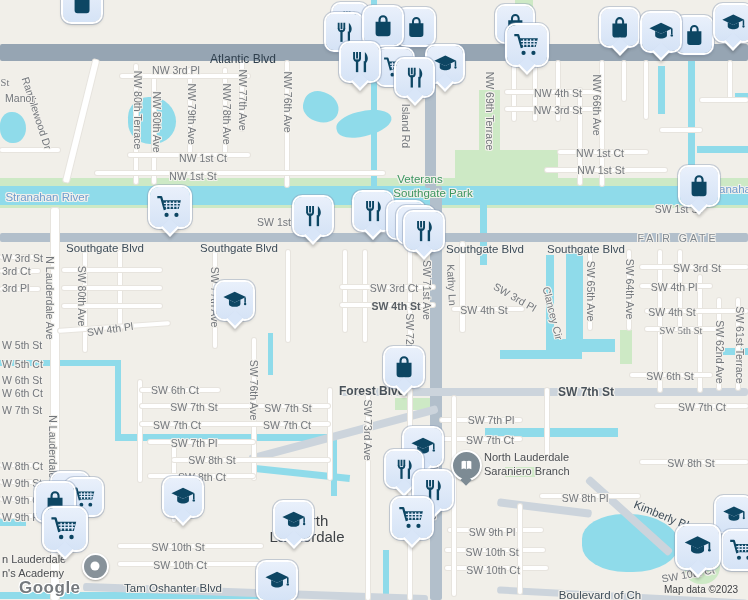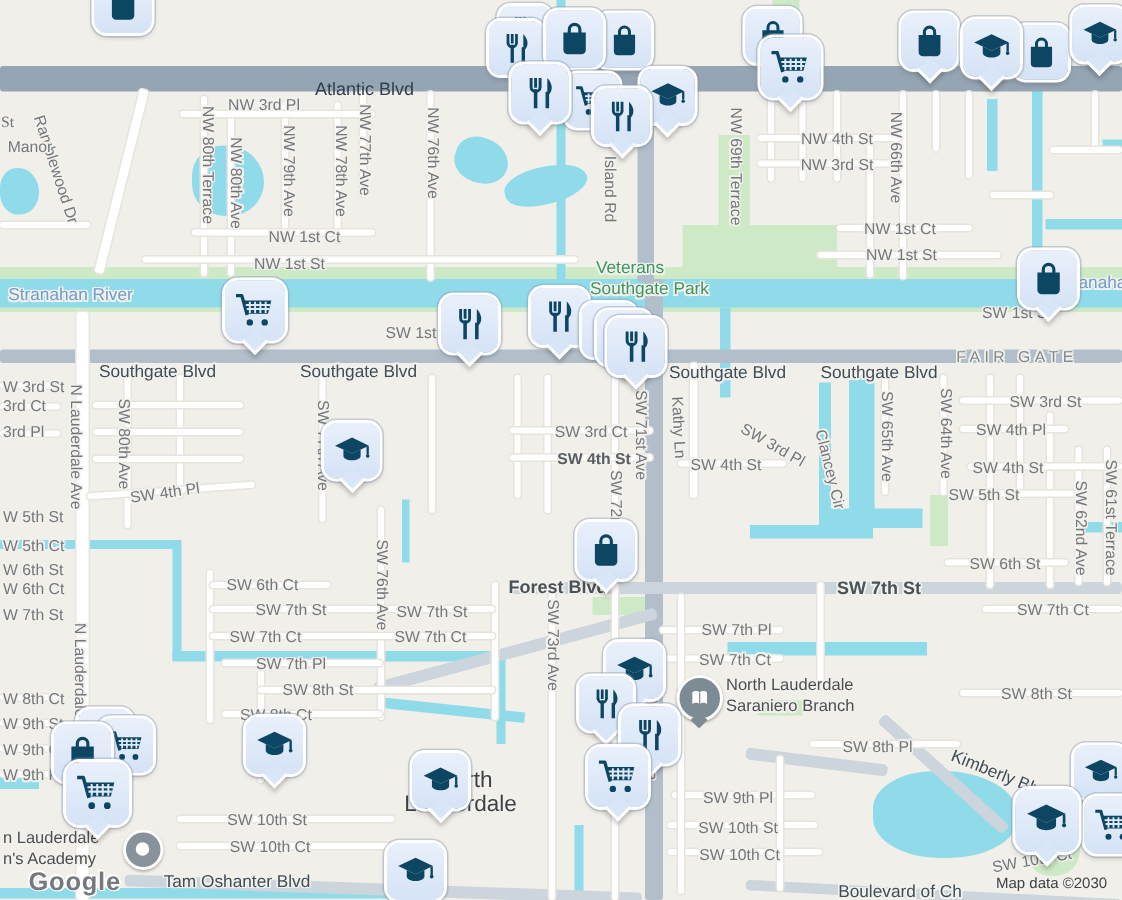--- a/index.html
+++ b/index.html
@@ -43,21 +43,21 @@
     letter-spacing:.5px;color:#767a7e;
     text-shadow:1px 0 0 #fff,-1px 0 0 #fff,0 1px 0 #fff,0 -1px 0 #fff,1px 1px 0 #fff,-1px -1px 0 #fff;}
   #attribution{position:absolute;left:664px;top:584px;z-index:30;font-size:10px;color:#3e4043;
     text-shadow:1px 0 0 #f3f1ec,-1px 0 0 #f3f1ec,0 1px 0 #f3f1ec,0 -1px 0 #f3f1ec;}
 </style>
 </head>
 <body>
 
 <div id="map">
   <div id="google-logo">Google</div>
-  <div id="attribution">Map data ©2030</div>
+  <div id="attribution">Map data ©2023</div>
 <div class="shape park" style="left: 0px; top: 178px; width: 748px; height: 30px;"></div>
     <div class="shape park" style="left: 479px; top: 90px; width: 21px; height: 96px;"></div>
     <div class="shape park" style="left: 455px; top: 150px; width: 103px; height: 36px;"></div>
     <div class="shape park" style="left: 515px; top: 0px; width: 18px; height: 11px;"></div>
     <div class="shape park" style="left: 620px; top: 330px; width: 12px; height: 34px;"></div>
     <div class="shape park" style="left: 684px; top: 548px; width: 36px; height: 36px; border-radius: 45% 55% 50% 48%;"></div>
     <div class="shape park" style="left: 395px; top: 398px; width: 42px; height: 12px;"></div>
     <div class="shape park" style="left: 505px; top: 467px; width: 30px; height: 10px;"></div>
     <div class="shape canal" style="left: 0px; top: 186px; width: 748px; height: 19px;"></div>
     <div class="shape canal" style="left: 371px; top: 0px; width: 6px; height: 186px;"></div>
@@ -226,21 +226,21 @@
     <div class="lbl" style="left: 697px; top: 268px; transform: translate(-50%, -50%);">SW 3rd St</div>
     <div class="lbl" style="left: 515px; top: 297px; transform: translate(-50%, -50%) rotate(30deg);">SW 3rd Pl</div>
     <div class="lbl" style="left: 553px; top: 313px; transform: translate(-50%, -50%) rotate(76deg);">Clancey Cir</div>
     <div class="lbl" style="left: 591px; top: 291px; transform: translate(-50%, -50%) rotate(90deg);">SW 65th Ave</div>
     <div class="lbl" style="left: 630px; top: 289px; transform: translate(-50%, -50%) rotate(90deg);">SW 64th Ave</div>
     <div class="lbl bold" style="left: 396px; top: 306px; transform: translate(-50%, -50%);">SW 4th St</div>
     <div class="lbl" style="left: 484px; top: 310px; transform: translate(-50%, -50%);">SW 4th St</div>
     <div class="lbl" style="left: 674px; top: 287px; transform: translate(-50%, -50%);">SW 4th Pl</div>
     <div class="lbl" style="left: 672px; top: 312px; transform: translate(-50%, -50%);">SW 4th St</div>
     <div class="lbl" style="left: 110px; top: 329px; transform: translate(-50%, -50%) rotate(-8deg);">SW 4th Pl</div>
-    <div class="lbl" style="left: 656px; top: 330px; transform: translate(-50%, -50%);">SW 5th St</div>
+    <div class="lbl" style="left: 681px; top: 330px; transform: translate(-50%, -50%); font-family: Liberation Serif, serif;">SW 5th St</div>
     <div class="lbl" style="left: 2px; top: 345px; transform: translate(0px, -50%);">W 5th St</div>
     <div class="lbl" style="left: 2px; top: 364px; transform: translate(0px, -50%);">W 5th Ct</div>
     <div class="lbl" style="left: 2px; top: 380px; transform: translate(0px, -50%);">W 6th St</div>
     <div class="lbl" style="left: 2px; top: 393px; transform: translate(0px, -50%);">W 6th Ct</div>
     <div class="lbl" style="left: 2px; top: 410px; transform: translate(0px, -50%);">W 7th St</div>
     <div class="lbl" style="left: 175px; top: 390px; transform: translate(-50%, -50%);">SW 6th Ct</div>
     <div class="lbl" style="left: 670px; top: 376px; transform: translate(-50%, -50%);">SW 6th St</div>
     <div class="lbl" style="left: 720px; top: 352px; transform: translate(-50%, -50%) rotate(90deg);">SW 62nd Ave</div>
     <div class="lbl" style="left: 740px; top: 345px; transform: translate(-50%, -50%) rotate(90deg);">SW 61st Terrace</div>
     <div class="lbl" style="left: 254px; top: 390px; transform: translate(-50%, -50%) rotate(90deg);">SW 76th Ave</div>
@@ -250,39 +250,39 @@
     <div class="lbl bold2" style="left: 372px; top: 391px; transform: translate(-50%, -50%);">Forest Blvd</div>
     <div class="lbl" style="left: 177px; top: 425px; transform: translate(-50%, -50%);">SW 7th Ct</div>
     <div class="lbl" style="left: 287px; top: 425px; transform: translate(-50%, -50%);">SW 7th Ct</div>
     <div class="lbl" style="left: 491px; top: 420px; transform: translate(-50%, -50%);">SW 7th Pl</div>
     <div class="lbl" style="left: 490px; top: 440px; transform: translate(-50%, -50%);">SW 7th Ct</div>
     <div class="lbl" style="left: 702px; top: 407px; transform: translate(-50%, -50%);">SW 7th Ct</div>
     <div class="lbl" style="left: 368px; top: 430px; transform: translate(-50%, -50%) rotate(90deg);">SW 73rd Ave</div>
     <div class="lbl" style="left: 194px; top: 443px; transform: translate(-50%, -50%);">SW 7th Pl</div>
     <div class="lbl" style="left: 212px; top: 460px; transform: translate(-50%, -50%);">SW 8th St</div>
     <div class="lbl" style="left: 691px; top: 463px; transform: translate(-50%, -50%);">SW 8th St</div>
-    <div class="lbl" style="left: 184px; top: 477px; transform: translate(-50%, -50%); text-align: right;">SW 8th Ct</div>
+    <div class="lbl" style="left: 202px; top: 477px; transform: translate(-50%, -50%); text-align: right;">SW 8th Ct</div>
     <div class="lbl" style="left: 2px; top: 466px; transform: translate(0px, -50%);">W 8th Ct</div>
     <div class="lbl" style="left: 2px; top: 483px; transform: translate(0px, -50%);">W 9th St</div>
     <div class="lbl" style="left: 2px; top: 500px; transform: translate(0px, -50%);">W 9th Ct</div>
     <div class="lbl" style="left: 2px; top: 517px; transform: translate(0px, -50%);">W 9th Pl</div>
     <div class="lbl poi-t" style="left: 484px; top: 457px; transform: translate(0px, -50%);">North Lauderdale</div>
     <div class="lbl poi-t" style="left: 484px; top: 471px; transform: translate(0px, -50%);">Saraniero Branch</div>
     <div class="lbl" style="left: 585px; top: 498px; transform: translate(-50%, -50%);">SW 8th Pl</div>
     <div class="lbl mb" style="left: 667px; top: 517px; transform: translate(-50%, -50%) rotate(22deg);">Kimberly Blvd</div>
     <div class="lbl" style="left: 492px; top: 532px; transform: translate(-50%, -50%);">SW 9th Pl</div>
     <div class="lbl" style="left: 492px; top: 552px; transform: translate(-50%, -50%);">SW 10th St</div>
     <div class="lbl" style="left: 493px; top: 570px; transform: translate(-50%, -50%);">SW 10th Ct</div>
     <div class="lbl" style="left: 178px; top: 547px; transform: translate(-50%, -50%);">SW 10th St</div>
     <div class="lbl" style="left: 180px; top: 565px; transform: translate(-50%, -50%);">SW 10th Ct</div>
     <div class="lbl city" style="left: 310px; top: 520px; transform: translate(-50%, -50%);">North</div>
     <div class="lbl city" style="left: 307px; top: 536px; transform: translate(-50%, -50%);">Lauderdale</div>
     <div class="lbl poi-t" style="left: 2px; top: 559px; transform: translate(0px, -50%);">n Lauderdale</div>
     <div class="lbl poi-t" style="left: 2px; top: 573px; transform: translate(0px, -50%);">n's Academy</div>
-    <div class="lbl mb" style="left: 158px; top: 588px; transform: translate(-50%, -50%);">Tam Oshanter Blvd</div>
+    <div class="lbl mb" style="left: 173px; top: 588px; transform: translate(-50%, -50%);">Tam Oshanter Blvd</div>
     <div class="lbl" style="left: 688px; top: 574px; transform: translate(-50%, -50%) rotate(-10deg);">SW 10th Ct</div>
     <div class="lbl mb" style="left: 600px; top: 595px; transform: translate(-50%, -50%);">Boulevard of Ch</div>
     <div class="pin" style="left: 63px; top: -16px; width: 38px; height: 38px; z-index: 20;">
       <svg viewBox="0 0 32 32">
         <path d="M12 13V8.8a4 4 0 0 1 8 0V13" fill="none" stroke="currentColor" stroke-width="2.4"></path>
         <path d="M7.5 11h17v13.2a3.3 3.3 0 0 1-3.3 3.3H10.8a3.3 3.3 0 0 1-3.3-3.3z" fill="currentColor"></path>
       </svg>
     </div>
     <div class="pin" style="left: 333px; top: 4px; width: 34px; height: 34px; z-index: 21;">
       <svg viewBox="0 0 32 32">

